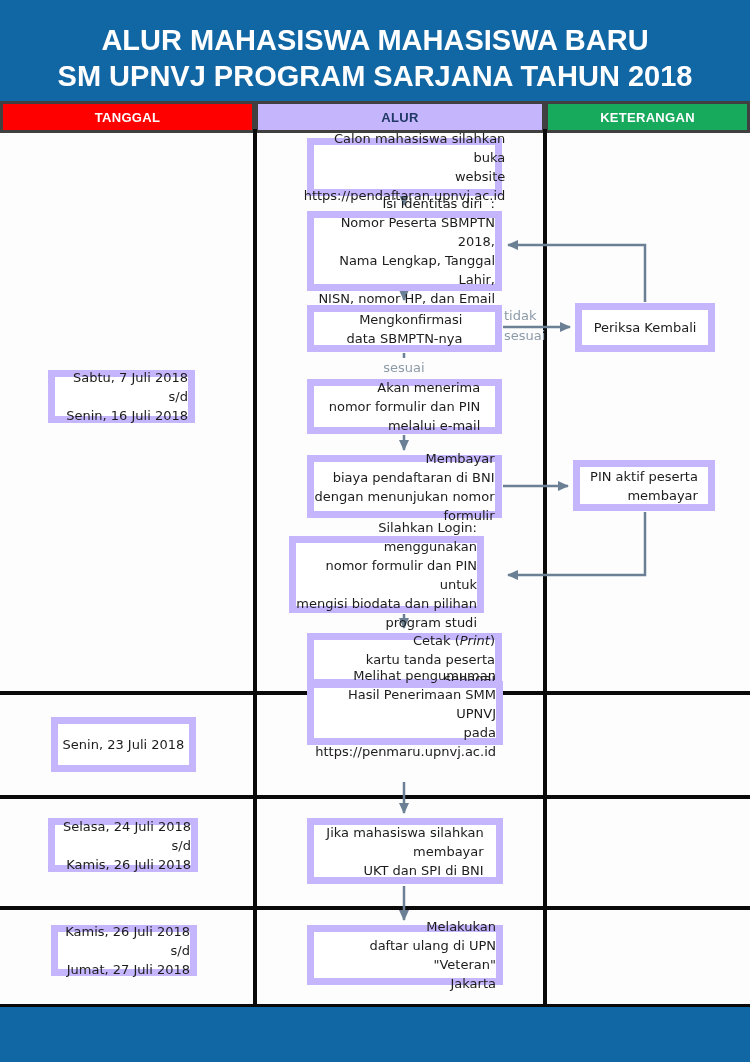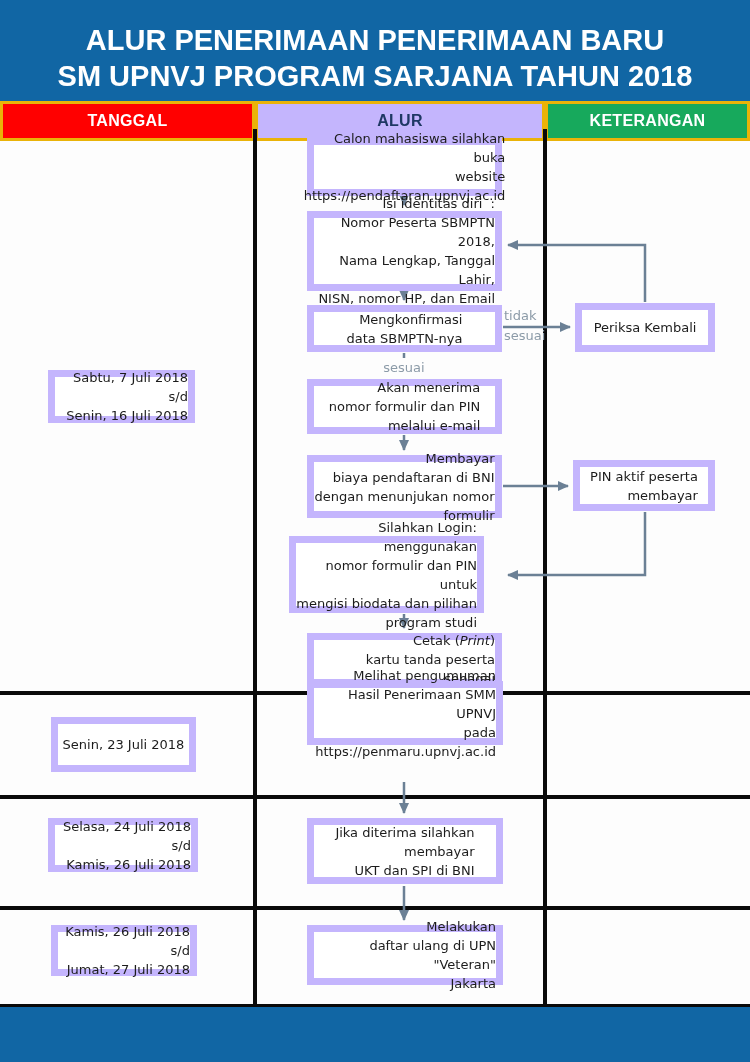--- a/index.html
+++ b/index.html
@@ -8,22 +8,22 @@
     background:#fdfdfd;overflow:hidden;
     font-family:"DejaVu Sans","Liberation Sans",sans-serif;
   }
   
   .top-bar{position:absolute;left:0;top:0;width:750px;height:101px;background:#1166A4;}
   .title{position:absolute;left:0;width:750px;text-align:center;color:#ffffff;
          font-weight:bold;font-size:29px;letter-spacing:0px;font-family:"Liberation Sans","DejaVu Sans",sans-serif;}
   .title.l1{top:24px;}
   .title.l2{top:60px;}
   
-  .colhead{position:absolute;top:101px;height:40px;box-sizing:border-box;border:3px solid #eab308;
-           display:flex;align-items:center;justify-content:center;font-size:16px;font-weight:bold;
+  .colhead{position:absolute;top:101px;height:32px;box-sizing:border-box;border:3px solid #404040;
+           display:flex;align-items:center;justify-content:center;font-size:13px;font-weight:bold;
            font-family:"Liberation Sans","DejaVu Sans",sans-serif;letter-spacing:0.3px;}
   .colhead.tanggal{left:0;width:255px;background:#FF0000;color:#ffffff;}
   .colhead.alur{left:255px;width:290px;background:#c4b5fd;color:#1F3864;}
   .colhead.keterangan{left:545px;width:205px;background:#17A95C;color:#ffffff;}
   
   .vline{position:absolute;top:129px;width:4px;height:875px;background:#0a0a0a;}
   .vline.v1{left:253px;} .vline.v2{left:543px;}
   .hline{position:absolute;left:0;width:750px;background:#0a0a0a;}
   .hline.h1{top:691px;height:4px;}
   .hline.h2{top:795px;height:4px;}
@@ -58,21 +58,21 @@
   .lbl.sesuai{left:374px;top:358px;width:60px;text-align:center;background:#fdfdfd;}
   .lbl.tidak{left:504px;top:306px;width:48px;text-align:left;}
   .italic{font-style:italic;}
 </style>
 </head>
 <body>
 
 <div class="canvas">
 
   <div class="top-bar"></div>
-  <div class="title l1">ALUR PENERIMAAN PENERIMAAN BARU</div>
+  <div class="title l1">ALUR MAHASISWA MAHASISWA BARU</div>
   <div class="title l2">SM UPNVJ PROGRAM SARJANA TAHUN 2018</div>
 
   <div class="colhead tanggal">TANGGAL</div>
   <div class="colhead alur">ALUR</div>
   <div class="colhead keterangan">KETERANGAN</div>
 
   <div class="vline v1"></div>
   <div class="vline v2"></div>
   <div class="hline h1"></div>
   <div class="hline h2"></div>
@@ -131,21 +131,21 @@
 program studi</div>
   <div class="box s7"><span>
     <span>Cetak (</span><span class="italic">Print</span><span>)</span><span>
 kartu tanda peserta sebagai
 bukti ikut SMM UPNVJ</span>
   </span></div>
   <div class="box s8">Melihat pengumuman
 Hasil Penerimaan SMM UPNVJ
 pada
 https://penmaru.upnvj.ac.id</div>
-  <div class="box s9">Jika diterima silahkan
+  <div class="box s9">Jika mahasiswa silahkan
 membayar
 UKT dan SPI di BNI</div>
   <div class="box s10">Melakukan
 daftar ulang di UPN "Veteran"
 Jakarta</div>
 
   <div class="box n1">Periksa Kembali</div>
   <div class="box n2">PIN aktif peserta
 membayar</div>
 

